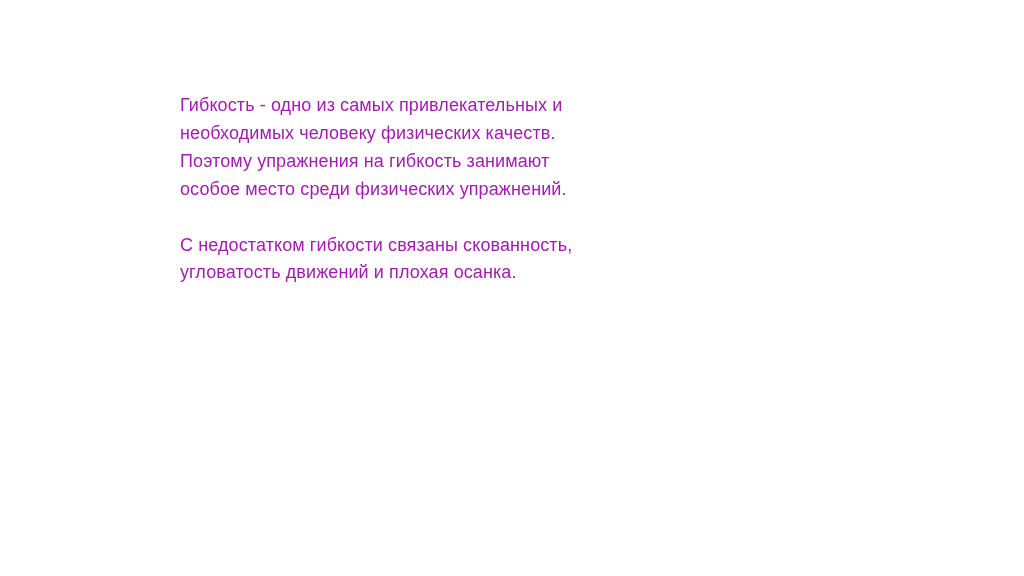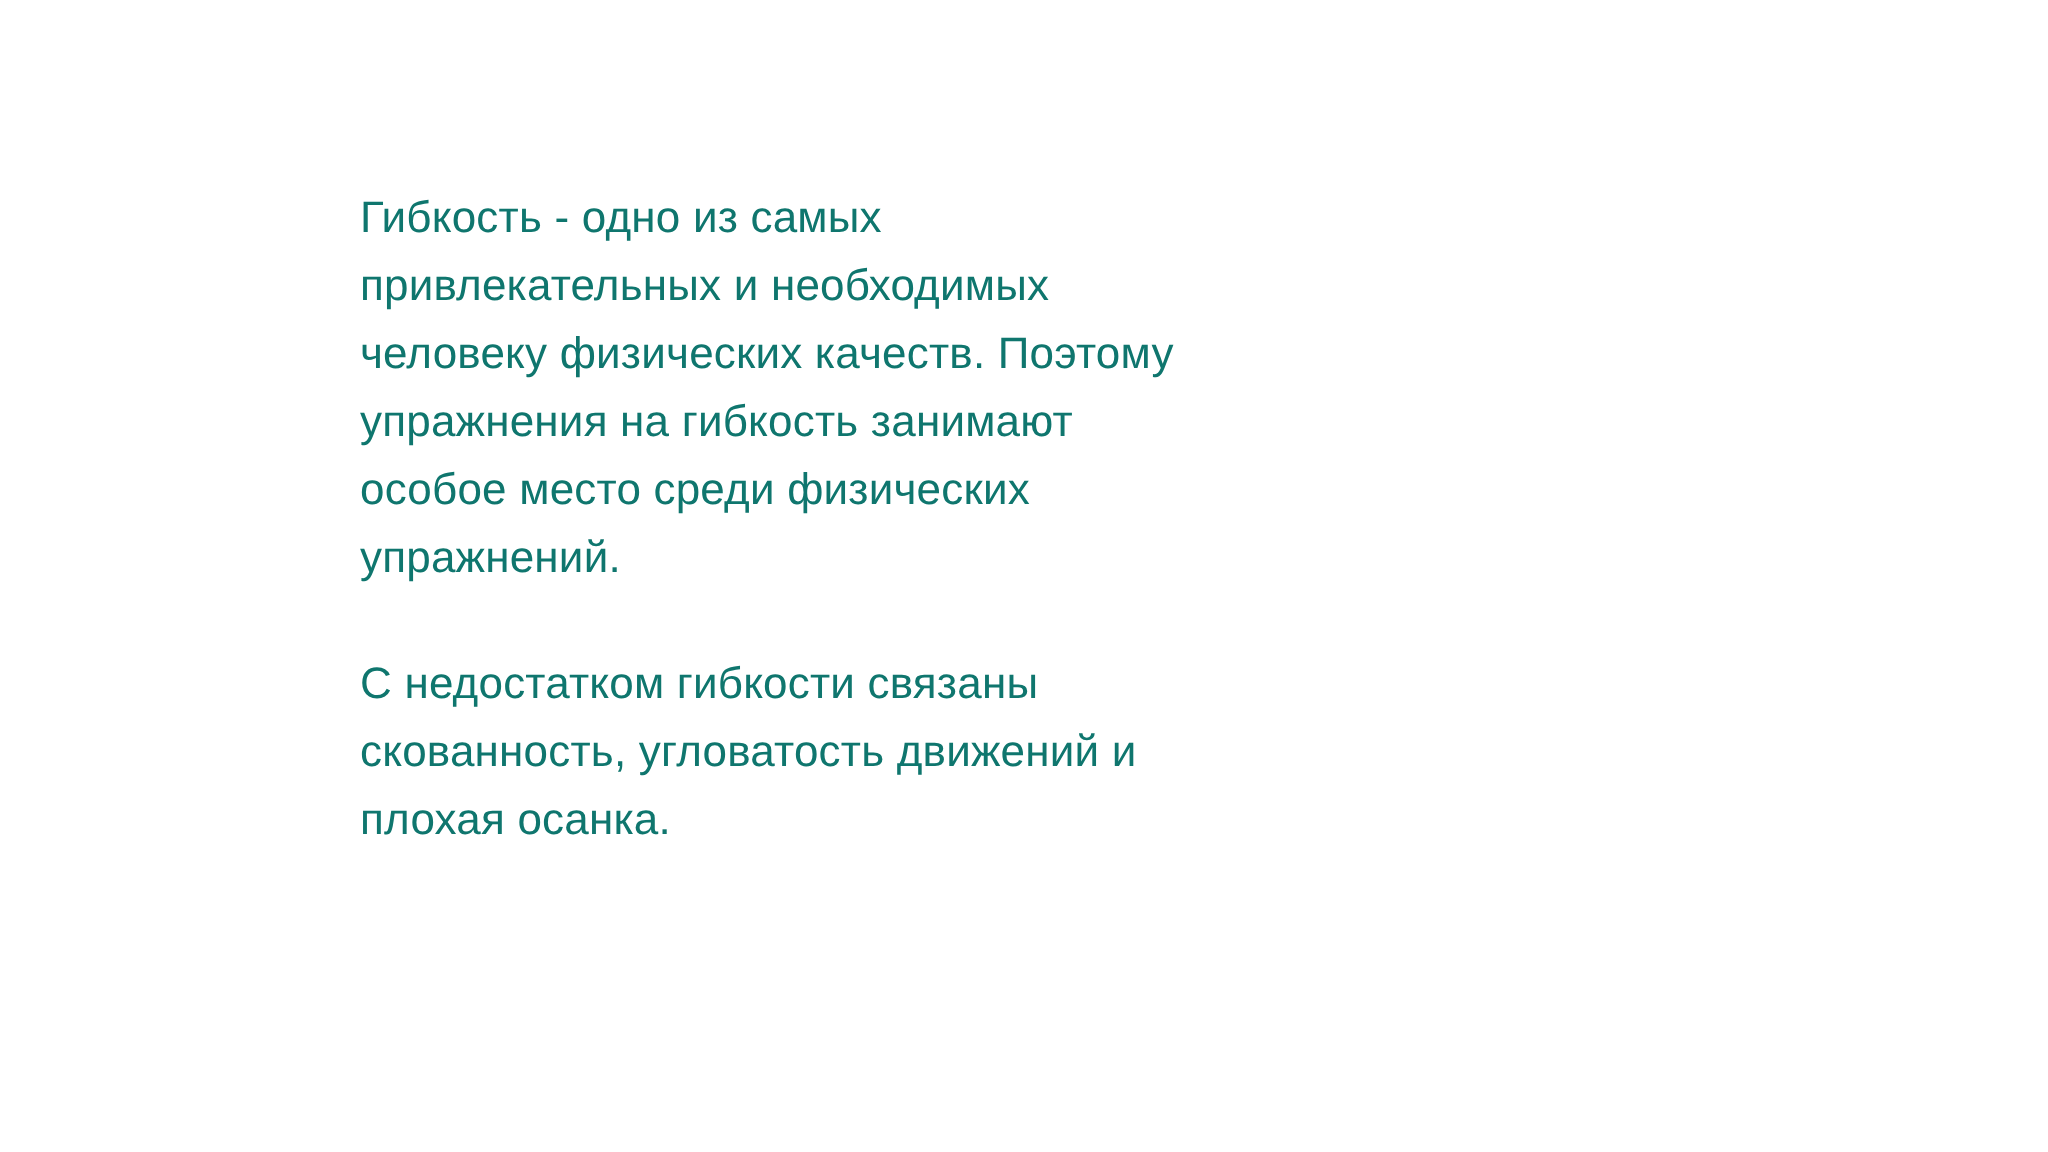--- a/index.html
+++ b/index.html
@@ -21,23 +21,23 @@
     box-sizing: border-box;
   }
   .text-block {
     position: absolute;
     left: 180px;
     top: 92px;
     width: 420px;
   }
   .para {
     margin: 0 0 28px 0;
-    font-size: 22px;
+    font-size: 18px;
     line-height: 1.55;
-    color: #0f766e;
+    color: #a21caf;
     letter-spacing: 0.1px;
     white-space: pre-line;
   }
   .para:last-child {
     margin-bottom: 12px;
   }
 </style>
 </head>
 <body>
 

